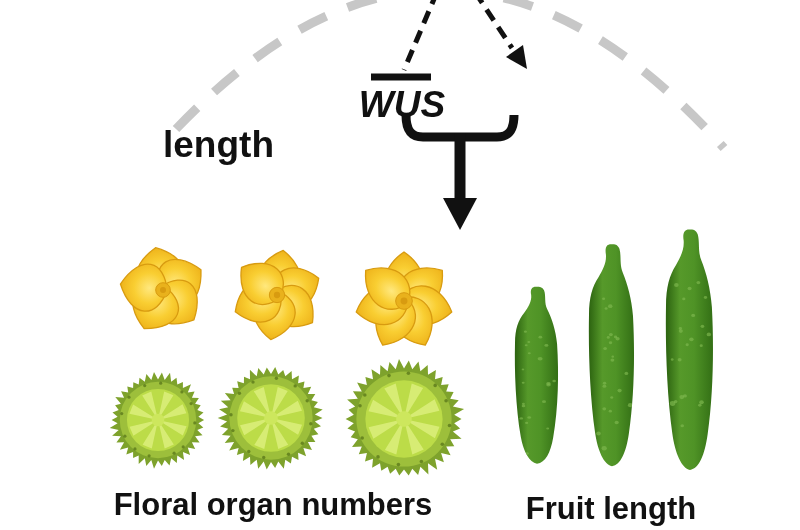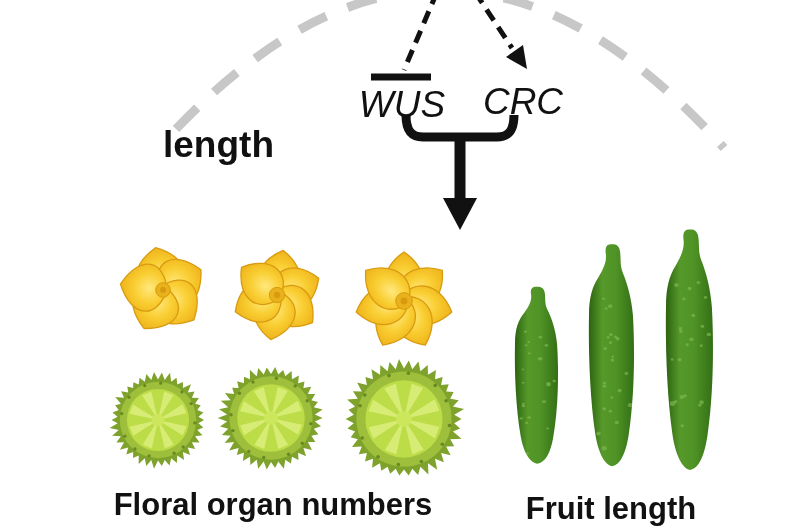--- a/index.html
+++ b/index.html
@@ -9,21 +9,21 @@
   .canvas{
     position:relative;width:800px;height:530px;background:#ffffff;
     overflow:hidden;font-family:"Liberation Sans", sans-serif;
   }
   #art{position:absolute;left:0;top:0;}
   .membrane-stroke{stroke:var(--membrane);fill:none;}
   .ink-stroke{stroke:var(--ink);fill:none;}
   .ink-fill{fill:var(--ink);stroke:none;}
   .txt{position:absolute;color:var(--ink);white-space:nowrap;line-height:1;}
   .nucleus-label{left:163px;top:126px;font-size:37px;font-weight:bold;}
-  .gene{font-size:37px;font-weight:normal;font-style:italic;transform:translateX(-50%);}
+  .gene{font-size:37px;font-weight:bold;font-style:italic;transform:translateX(-50%);}
   .gene-wus{left:402px;top:86px;}
   .gene-crc{left:523px;top:83px;}
   .caption{font-size:31px;font-weight:bold;transform:translateX(-50%);}
   .caption-floral{left:273px;top:489px;}
   .caption-fruit{left:611px;top:493px;}
 </style>
 </head>
 <body>
 
 <div class="canvas">
@@ -262,16 +262,15 @@
             <circle cx="29.7" cy="283.9" r="2.5" fill="#7fb950" opacity="0.65"></circle>
             <circle cx="38.4" cy="276.6" r="3.4" fill="#7fb950" opacity="0.65"></circle>
             <circle cx="67.6" cy="161.5" r="2.6" fill="#7fb950" opacity="0.65"></circle>
           </g>
         </g>
       </g>
   </svg>
 
   <div class="txt nucleus-label">length</div>
   <div class="txt gene gene-wus">WUS</div>
-  <div class="txt gene gene-crc">CRC</div>
   <div class="txt caption caption-fruit">Fruit length</div>
   <div class="txt caption caption-floral">Floral organ numbers</div>
 </div>
 
 </body></html>

